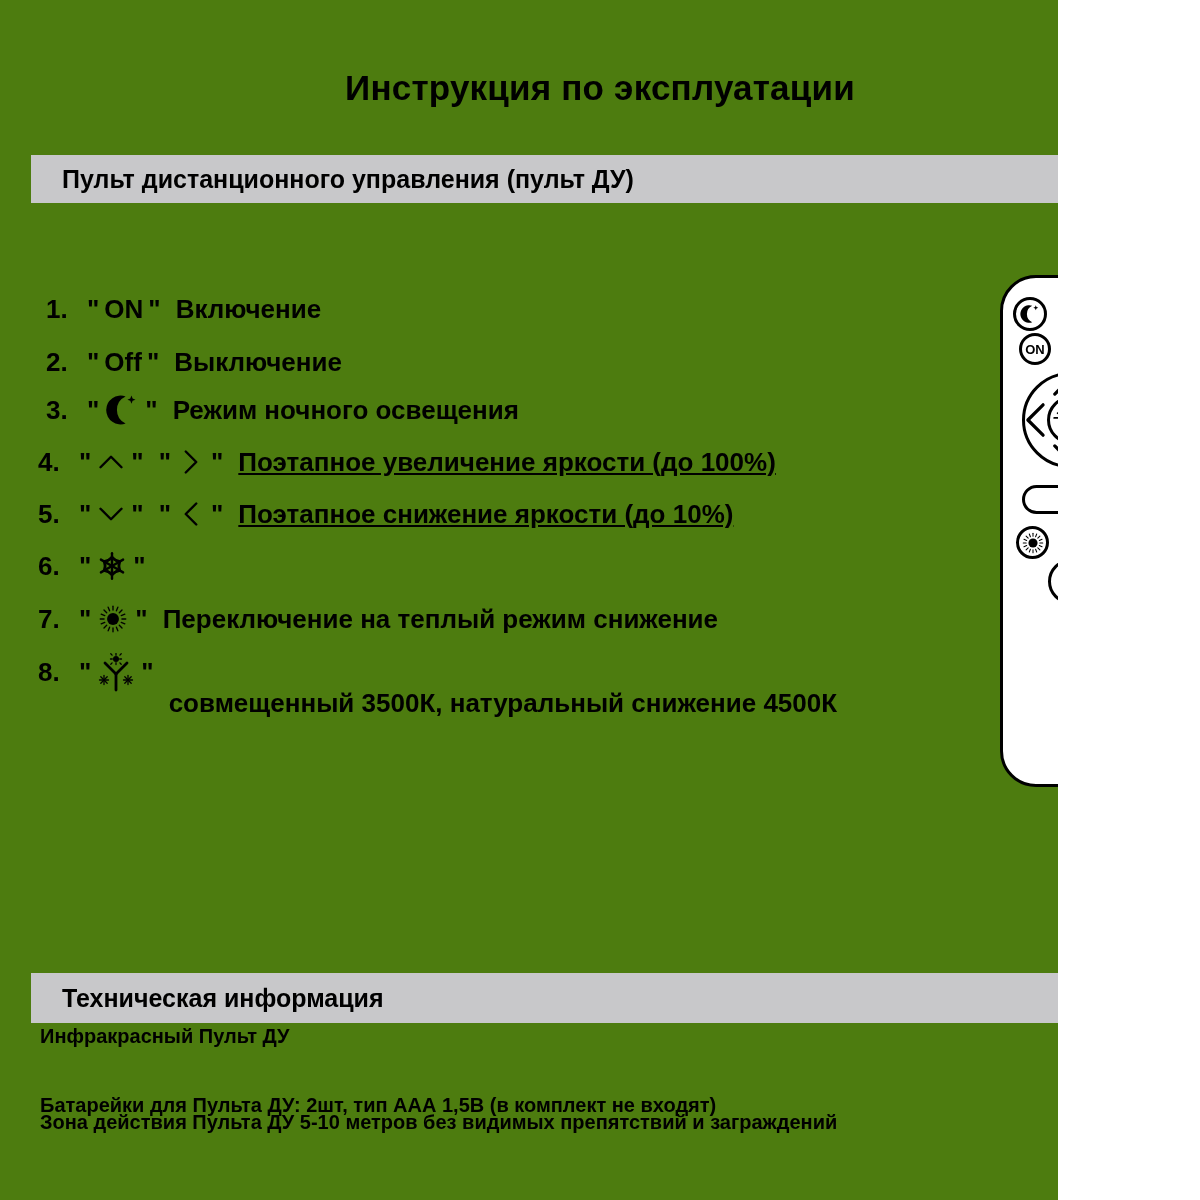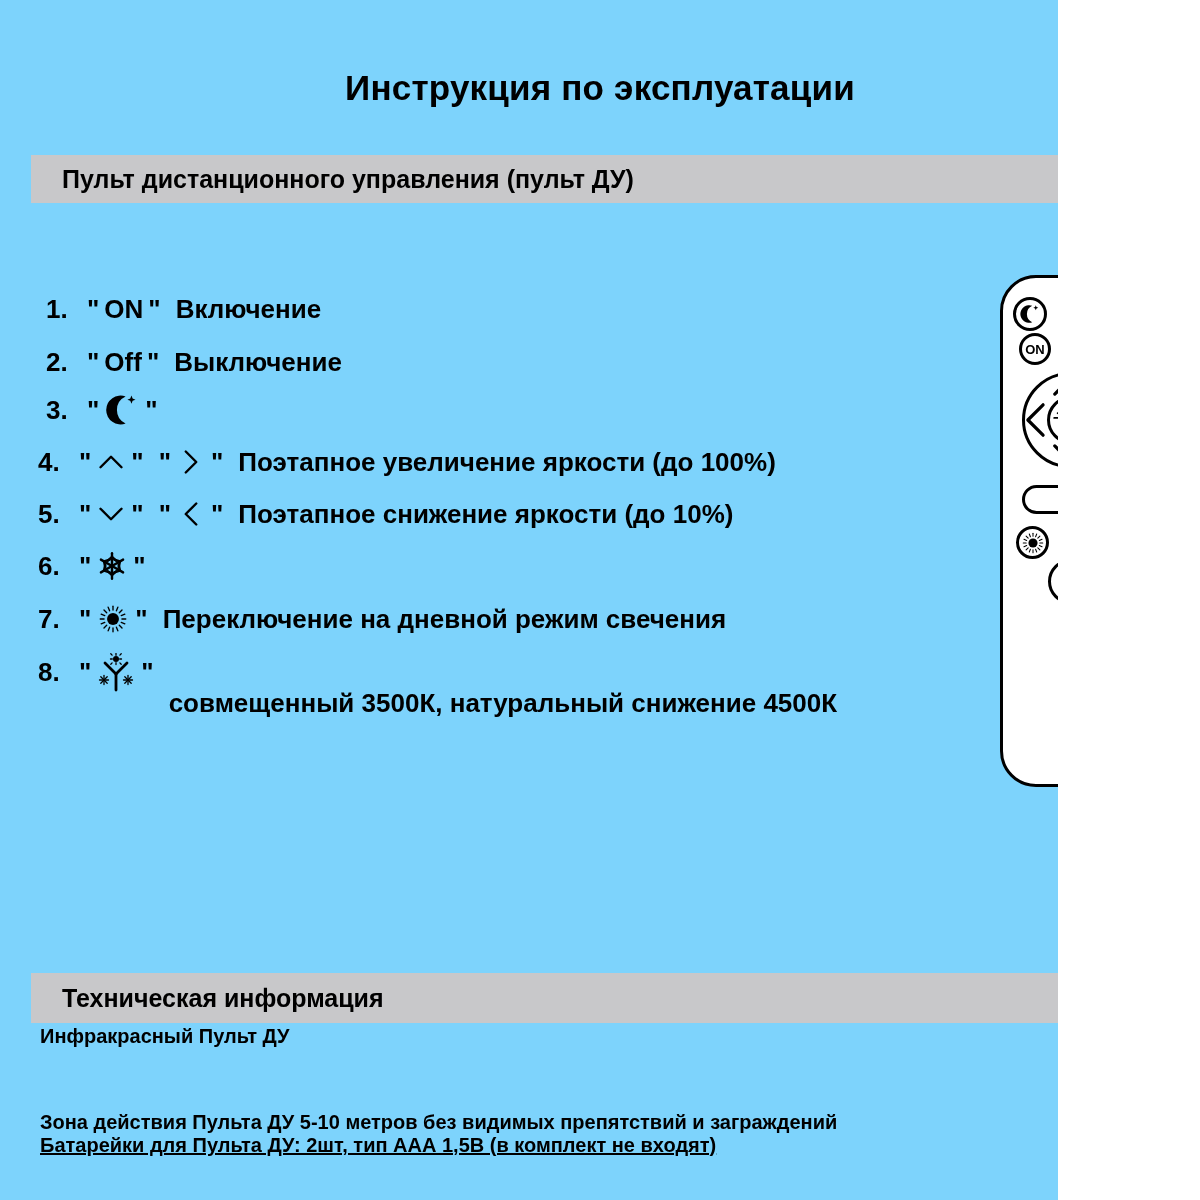--- a/index.html
+++ b/index.html
@@ -1,32 +1,32 @@
 <!DOCTYPE html>
 <html><head>
 <meta charset="utf-8">
 <style>
   html,body{margin:0;padding:0;background:#ffffff;}
-  .page{position:relative;width:1058px;height:1200px;background:#7dd3fc;overflow:hidden;
+  .page{position:relative;width:1058px;height:1200px;background:#4d7c0f;overflow:hidden;
         font-family:"Liberation Sans","DejaVu Sans",sans-serif;font-weight:700;color:#000;}
   .title{position:absolute;top:66px;left:0;width:1200px;text-align:center;
          font-size:35px;line-height:44px;letter-spacing:0.2px;}
   .bar{position:absolute;left:31px;width:1174px;background:#c8c8ca;display:flex;align-items:center;padding-left:15px;}
   .bar1{top:155px;height:48px;}
   .bar2{top:941px;height:50px;margin-top:32px;}
   .bar .bar-label{padding-left:16px;font-size:25px;}
   .item{position:absolute;display:flex;align-items:center;height:36px;
         font-size:26px;white-space:nowrap;}
   .ind-a{left:46px;}
   .ind-b{left:38px;}
   .num{display:inline-block;width:38px;}
   .q{margin:0 3px;}
   .q.gap{margin-left:12px;}
   .desc{margin-left:12px;}
-  .item.arrows .desc{}
+  .item.arrows .desc{text-decoration:underline;}
   .key{margin:0 2px;}
   .ic{display:block;margin:0 2px;}
   .item8{align-items:flex-start;height:auto;}
   .item8 .num,.item8 .q{line-height:36px;}
   .item8 .ic{margin-top:-1px;}
   .desc-block{margin-left:12px;line-height:33px;white-space:nowrap;}
   
   .remote{position:absolute;left:1000px;top:275px;width:142px;height:512px;}
   .remote-body{position:absolute;inset:0;border:3.5px solid #000;border-radius:36px;box-sizing:border-box;background:#fff;}
   .rc{position:absolute;box-sizing:border-box;border:3px solid #000;border-radius:50%;
@@ -37,21 +37,21 @@
   .dpad-outer{left:22px;top:97px;width:96px;height:96px;border-width:3.5px;}
   .dpad-inner{left:47px;top:121px;width:48px;height:48px;border-width:3.5px;}
   .dpad-arrow{position:absolute;}
   .pill{position:absolute;left:22px;top:210px;width:98px;height:29px;border:3px solid #000;
         border-radius:14.5px;box-sizing:border-box;background:#fff;}
   .btn-warm{left:16px;top:251px;width:33px;height:33px;}
   .btn-cold{left:93px;top:251px;width:33px;height:33px;}
   .btn-round{left:48px;top:284px;width:45px;height:45px;}
   
   .tech-line{position:absolute;left:40px;font-size:20px;line-height:30px;white-space:nowrap;}
-  .tl1{top:1021px;} .tl2{top:1130px;text-decoration:underline;} .tl3{top:1107px;}
+  .tl1{top:1021px;} .tl2{top:1090px;} .tl3{top:1107px;}
   .defs{position:absolute;width:0;height:0;overflow:hidden;}
 </style>
 </head>
 <body>
 
 <svg class="defs" xmlns="http://www.w3.org/2000/svg">
   <symbol id="sym-moon" viewBox="0 0 40 40">
     <path d="M 24,5 A 16,16 0 1 0 24,35 A 16.5,16.5 0 0 1 24,5 Z" fill="#000"></path>
     <path d="M30.5,4 L31.8,7.2 L35,8.5 L31.8,9.8 L30.5,13 L29.2,9.8 L26,8.5 L29.2,7.2 Z" fill="#000"></path>
   </symbol>
@@ -187,20 +187,21 @@
     <span class="desc">Выключение</span>
   </div>
 
   <div class="item ind-a" style="top:390px;height:40px">
     <span class="num">3.</span>
     <span class="q">"</span>
     <svg class="ic" width="36" height="36">
         <use href="#sym-moon"></use>
       </svg>
     <span class="q">"</span>
+    <span class="desc">Режим ночного освещения</span>
   </div>
 
   <div class="item ind-b arrows" style="top:444px">
     <span class="num">4.</span>
     <span class="q">"</span>
     <svg class="ic" width="30" height="30">
         <use href="#sym-chev-up"></use>
       </svg>
     <span class="q">"</span>
     <span class="q gap">"</span>
@@ -235,21 +236,21 @@
     <span class="q">"</span>
   </div>
 
   <div class="item ind-b" style="top:601px">
     <span class="num">7.</span>
     <span class="q">"</span>
     <svg class="ic" width="34" height="34">
         <use href="#sym-sun"></use>
       </svg>
     <span class="q">"</span>
-    <span class="desc">Переключение на дневной режим свечения</span>
+    <span class="desc">Переключение на теплый режим снижение</span>
   </div>
 
   <div class="item ind-b item8" style="top:654px">
     <span class="num">8.</span>
     <span class="q">"</span>
     <svg class="ic" width="40" height="40">
         <use href="#sym-branch"></use>
       </svg>
     <span class="q">"</span>
     <span class="desc-block"><br><span>совмещенный 3500К, натуральный снижение 4500К</span></span>

